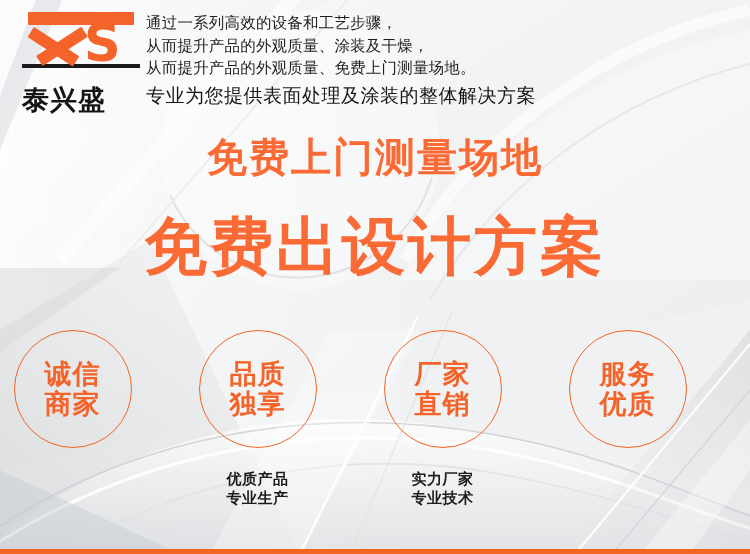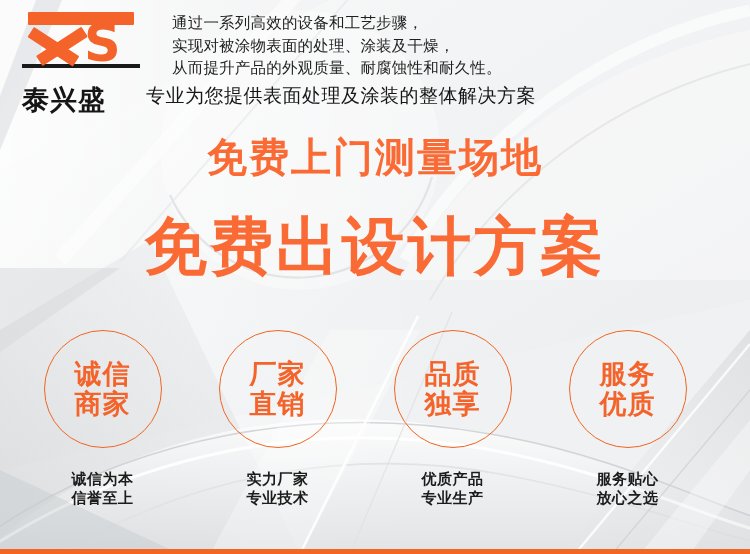--- a/index.html
+++ b/index.html
@@ -64,42 +64,42 @@
     font-family:"DejaVu Sans","Liberation Sans",sans-serif;
     white-space:nowrap;
   }
 
   
   #headerText {
     position:absolute; left:146px; top:12px; width:600px;
   }
   #headerText .line {
     font-size:15.5px; line-height:22.5px; color:#1e1e1e;
-    white-space:nowrap; letter-spacing:0.2px;margin-left:26px;
+    white-space:nowrap; letter-spacing:0.2px;
   }
   #subTitle {
     position:absolute; left:146px; top:82px;
     font-size:19px; line-height:28px; color:#171717;
     white-space:nowrap; letter-spacing:0.5px;text-align:center;
   }
 
   
   .headline {
     position:absolute; width:750px; text-align:center;
     color:#fa6a35; font-weight:bold;
     font-family:"DejaVu Sans","Liberation Sans",sans-serif;
     white-space:nowrap;
   }
   #headline1 { top:121px; font-size:40px; line-height:72px; letter-spacing:2px; }
   #headline2 { top:211px; font-size:63px; line-height:72px; letter-spacing:3px; }
 
   
   #features {
     position:absolute; left:0; top:330px; width:700px; height:215px;
-    display:flex; justify-content:flex-end; align-items:flex-start;
+    display:flex; justify-content:space-between; align-items:flex-start;
     gap:30px;
   }
   .feature {
     width:145px; display:flex; flex-direction:column; align-items:center;
   }
   .circle {
     width:118px; height:118px; border-radius:50%;
     border:1.6px solid #f26522;
     display:flex; flex-direction:column;
     align-items:center; justify-content:center;
@@ -198,72 +198,64 @@
       <div class="xleft"></div>
       <div class="xright"></div>
       <div class="sglyph">S</div>
     </div>
     <div id="logoRule"></div>
     <div id="logoName">泰兴盛</div>
   </div>
 
   <div id="headerText">
     <div class="line">通过一系列高效的设备和工艺步骤，</div>
-    <div class="line">实现对被涂物表面的处理、涂装及干燥，</div>
-    <div class="line">从而提升产品的外观质量、耐腐蚀性和耐久性。</div>
+    <div class="line">从而提升产品的外观质量、涂装及干燥，</div>
+    <div class="line">从而提升产品的外观质量、免费上门测量场地。</div>
   </div>
 
   <div id="subTitle">专业为您提供表面处理及涂装的整体解决方案</div>
 
   <div class="headline" id="headline1">免费上门测量场地</div>
   <div class="headline" id="headline2">免费出设计方案</div>
 
   <div id="features">
 
     <div class="feature">
       <div class="circle">
         <span>诚信</span>
         <span>商家</span>
       </div>
+    </div>
+
+    <div class="feature">
+      <div class="circle">
+        <span>品质</span>
+        <span>独享</span>
+      </div>
       <div class="caption">
-        <span>诚信为本</span>
-        <span>信誉至上</span>
+        <span>优质产品</span>
+        <span>专业生产</span>
       </div>
     </div>
 
     <div class="feature">
       <div class="circle">
         <span>厂家</span>
         <span>直销</span>
       </div>
       <div class="caption">
         <span>实力厂家</span>
         <span>专业技术</span>
       </div>
     </div>
 
     <div class="feature">
       <div class="circle">
-        <span>品质</span>
-        <span>独享</span>
-      </div>
-      <div class="caption">
-        <span>优质产品</span>
-        <span>专业生产</span>
-      </div>
-    </div>
-
-    <div class="feature">
-      <div class="circle">
         <span>服务</span>
         <span>优质</span>
       </div>
-      <div class="caption">
-        <span>服务贴心</span>
-        <span>放心之选</span>
-      </div>
     </div>
 
   </div>
 
   <div id="bottomBar" style="background: rgb(242, 101, 34);"></div>
 
 </div>
 
 </body></html>

